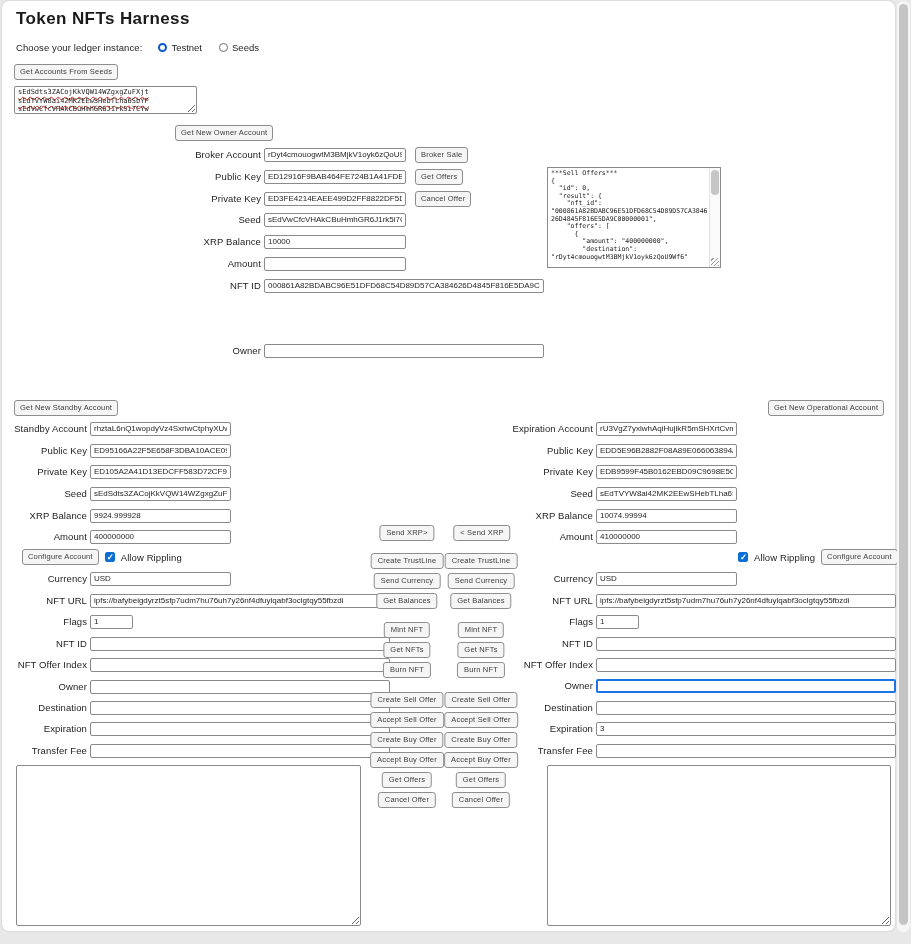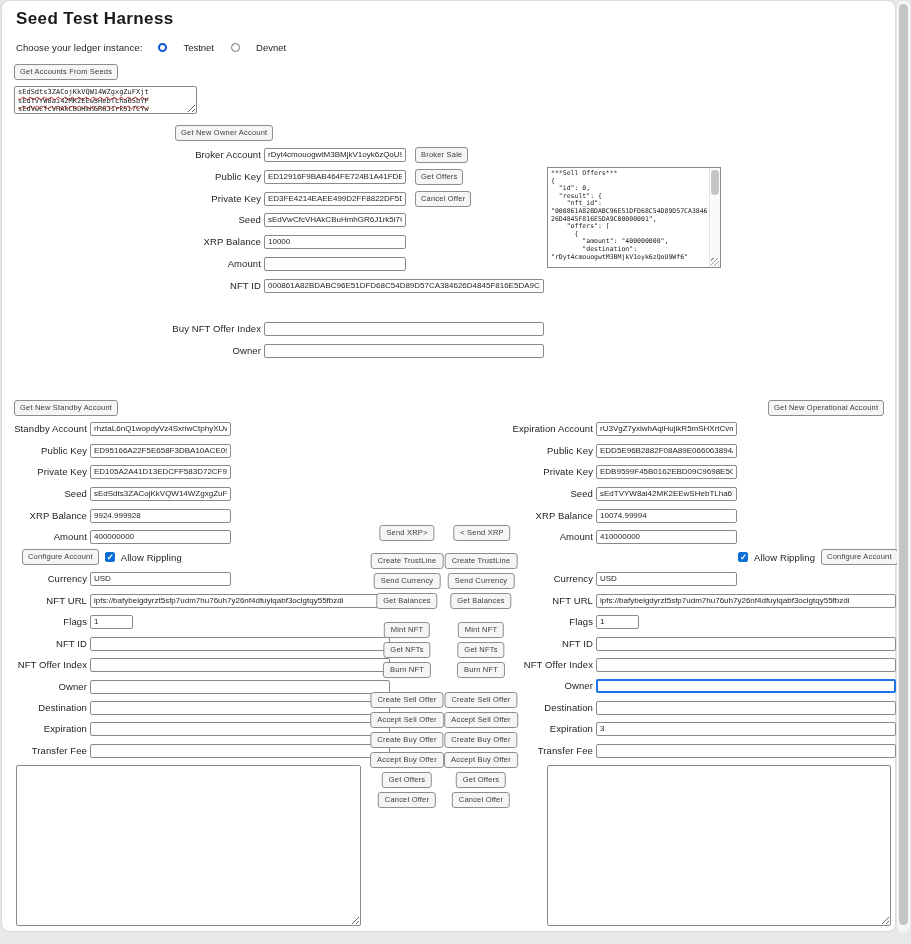--- a/index.html
+++ b/index.html
@@ -9,21 +9,21 @@
     background:#e8e8e8;
     font-family:"Liberation Sans", sans-serif;
   }
   .page {
     position:absolute; left:2px; top:1px; width:893px; height:930px;
     background:#ffffff; border-radius:7px; box-shadow:0 0 2px rgba(0,0,0,.18);
   }
   h1.title { position:absolute; left:14px; top:8px; margin:0; font-size:17px; font-weight:600; letter-spacing:.4px; color:#1a1a1a; }
   .ledger-row { position:absolute; left:14px; top:41px; display:flex; align-items:center; font-size:9.5px; color:#1d1d1d; }
   .ledger-row .prompt { margin-right:16px; letter-spacing:.1px; }
-  .opt { display:flex; align-items:center; gap:16px; margin-right:17px; }
+  .opt { display:flex; align-items:center; gap:4px; margin-right:17px; }
   .radio { display:inline-block; width:9px; height:9px; border:1px solid #6e6e6e; border-radius:50%; background:#fff; }
   .radio.checked { border:2.5px solid #0b57d0; }
   .btn {
     position:absolute; background:#f5f5f5; border:1px solid #8d8d8d; border-radius:3px;
     color:#3c3c3c; font-size:7.5px; letter-spacing:.2px; padding:3px 5px;
     font-family:inherit; white-space:nowrap; line-height:1.1; cursor:pointer;
   }
   .btn.inline { position:static; }
   .inp {
     height:14px; border:1px solid #8a8a8a; border-radius:2px; font-size:8px; color:#1f1f1f;
@@ -65,31 +65,31 @@
         background:repeating-linear-gradient(-45deg, #9a9a9a 0 1px, transparent 1px 3px); }
   .big-ta { position:absolute; width:345px; height:161px; font-size:7px; resize:both; }
   .scrollbar { position:absolute; left:897px; top:1px; width:13px; height:931px; background:#f6f6f6; border-radius:6px; }
   .sb-thumb { position:absolute; left:2px; top:3px; width:9px; height:921px; background:#c4c4c4; border-radius:5px; }
 </style>
 </head>
 <body>
 
 <div class="page">
 
-  <h1 class="title">Seed Test Harness</h1>
+  <h1 class="title">Token NFTs Harness</h1>
 
   <div class="ledger-row">
     <span class="prompt">Choose your ledger instance:</span>
     <span class="opt">
       <span class="radio checked"></span>
       <span>Testnet</span>
     </span>
     <span class="opt">
       <span class="radio"></span>
-      <span>Devnet</span>
+      <span>Seeds</span>
     </span>
   </div>
 
   <button class="btn" style="left:12px;top:63px;">Get Accounts From Seeds</button>
   <textarea class="ta seeds" spellcheck="false" style="">sEdSdts3ZACojKkVQW14WZgxgZuFXjt
 sEdTVYW8ai42MK2EEwSHebTLha6SbYP
 sEdVwCfcVHAkCBuHmhGR6J1rk5i7CYw</textarea>
 
   <button class="btn" style="left:173px;top:124px;">Get New Owner Account</button>
 
@@ -125,24 +125,20 @@
     <label class="flabel">Amount</label>
     <input class="inp w142" style="">
   </div>
 
   <div class="frow broker" style="left:0;top:277px;">
     <label class="flabel">NFT ID</label>
     <input class="inp w280" value="000861A82BDABC96E51DFD68C54D89D57CA384626D4845F816E5DA9C00000001" style="">
   </div>
 
 
-  <div class="frow broker" style="left:0;top:320px;">
-    <label class="flabel">Buy NFT Offer Index</label>
-    <input class="inp w280" style="">
-  </div>
 
   <div class="frow broker" style="left:0;top:342px;">
     <label class="flabel">Owner</label>
     <input class="inp w280" style="">
   </div>
 
 
   <div class="results-wrap">
     <textarea class="results" readonly="" style="">***Sell Offers***
 {

